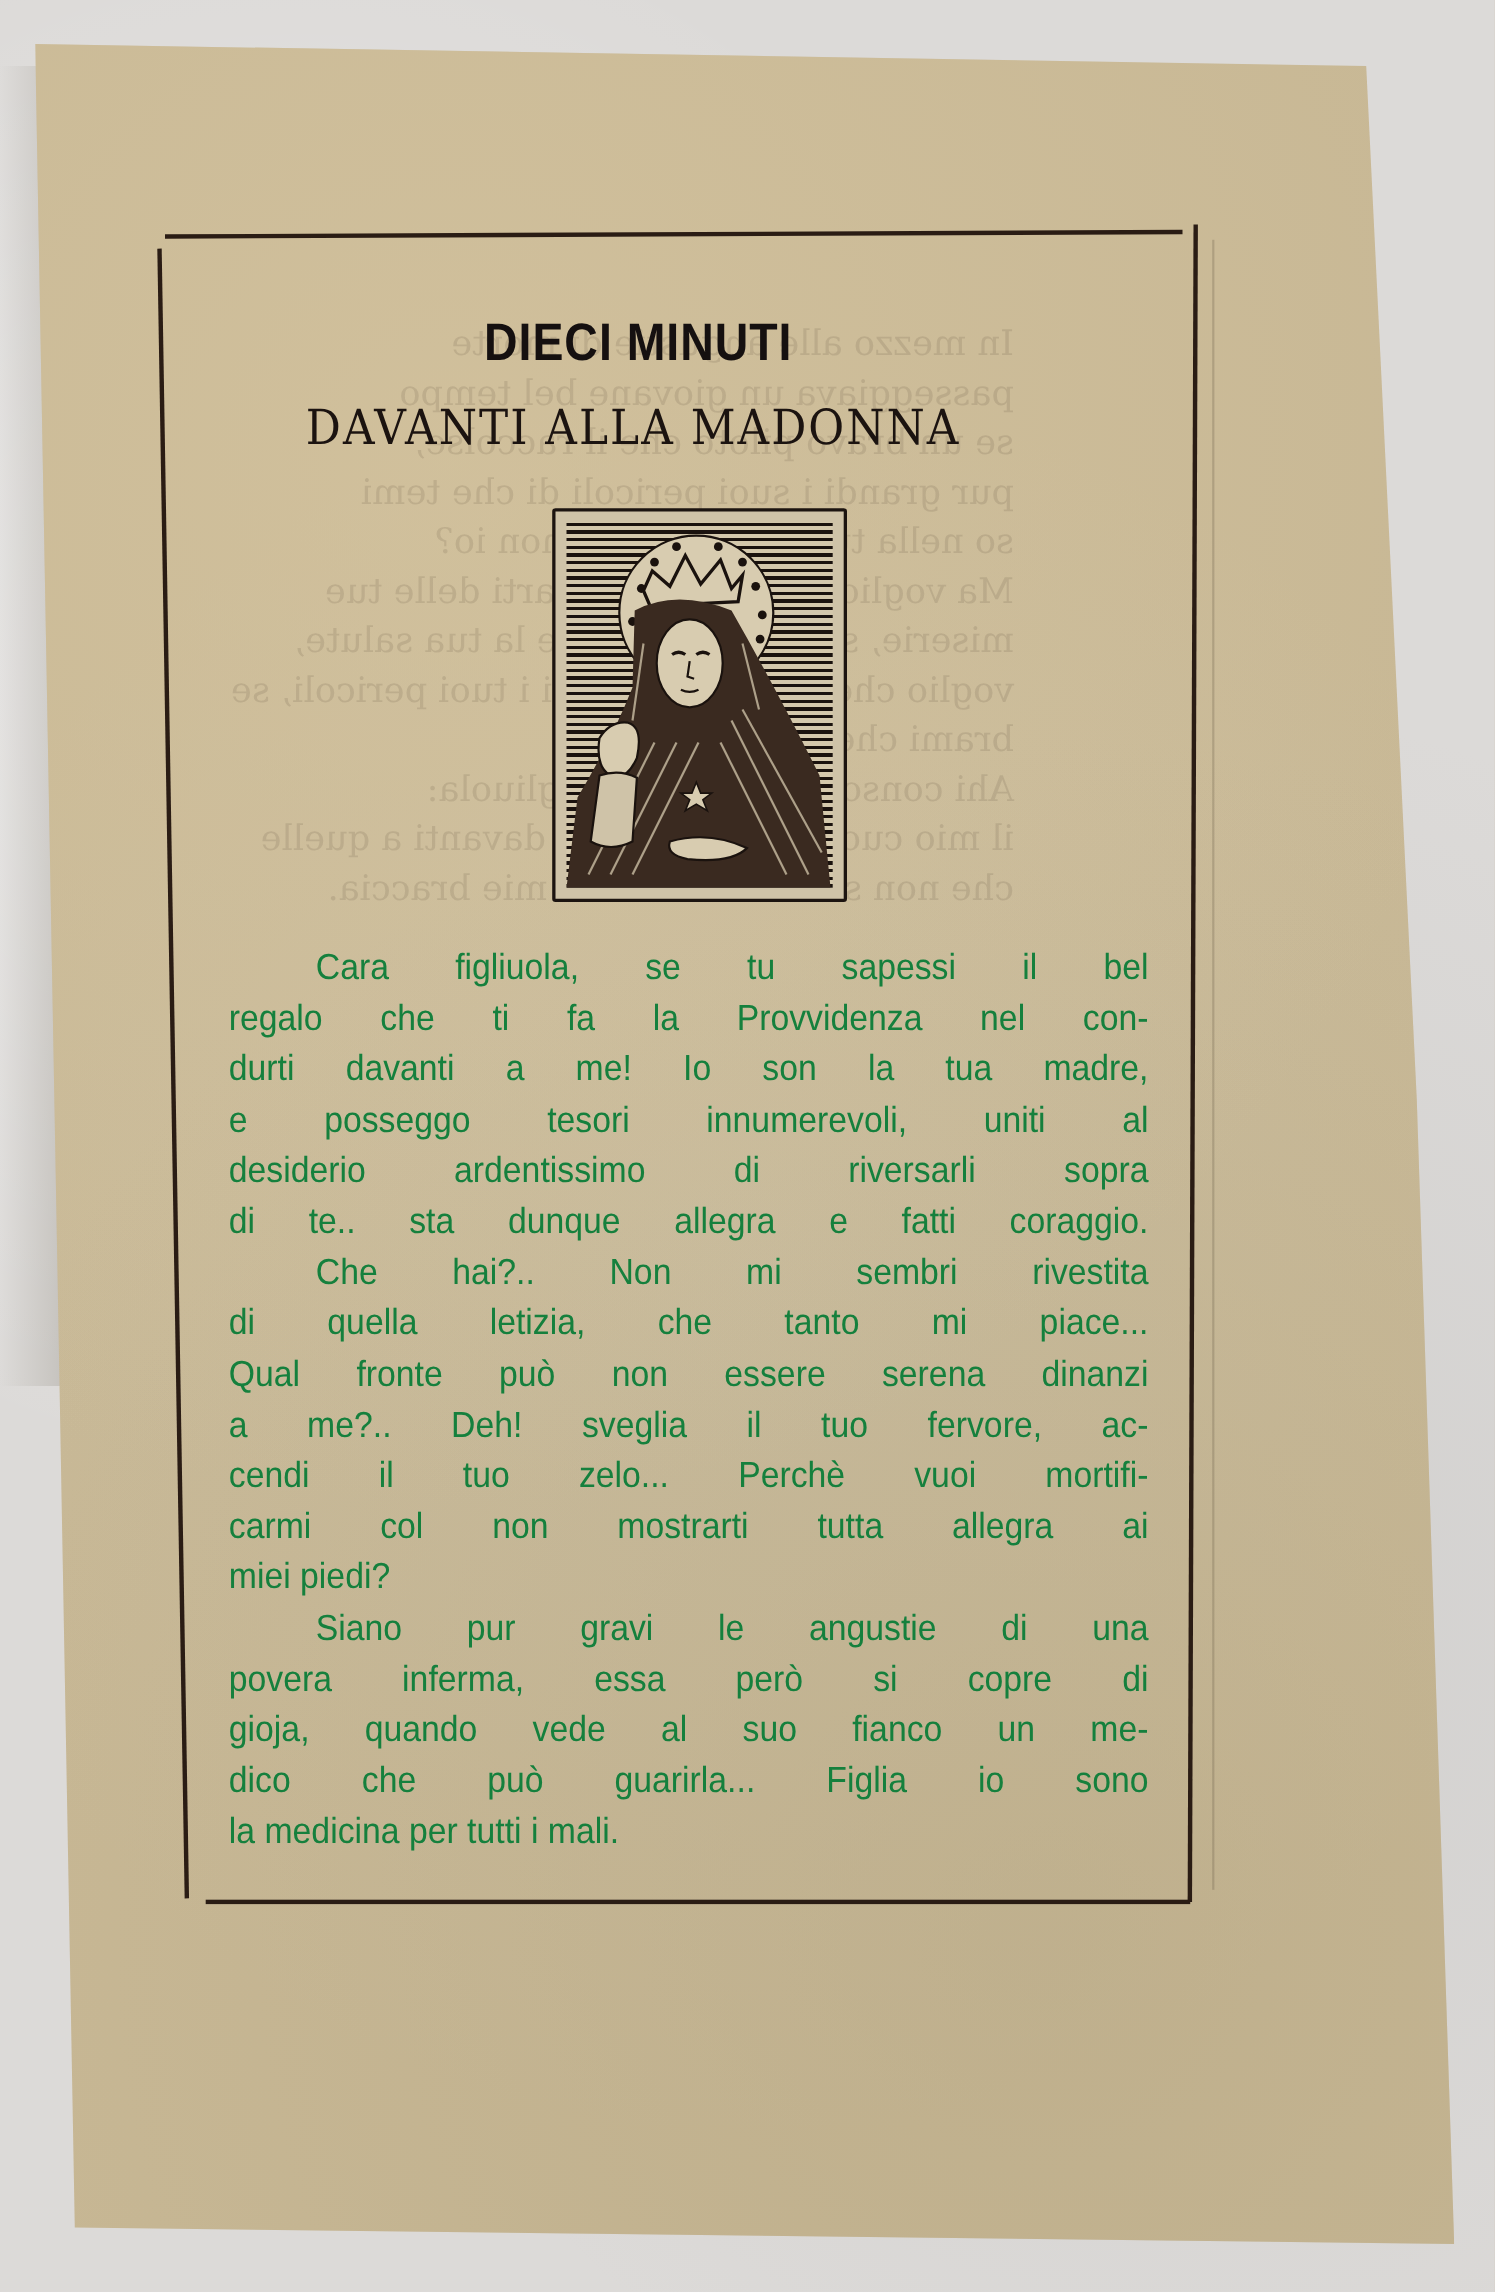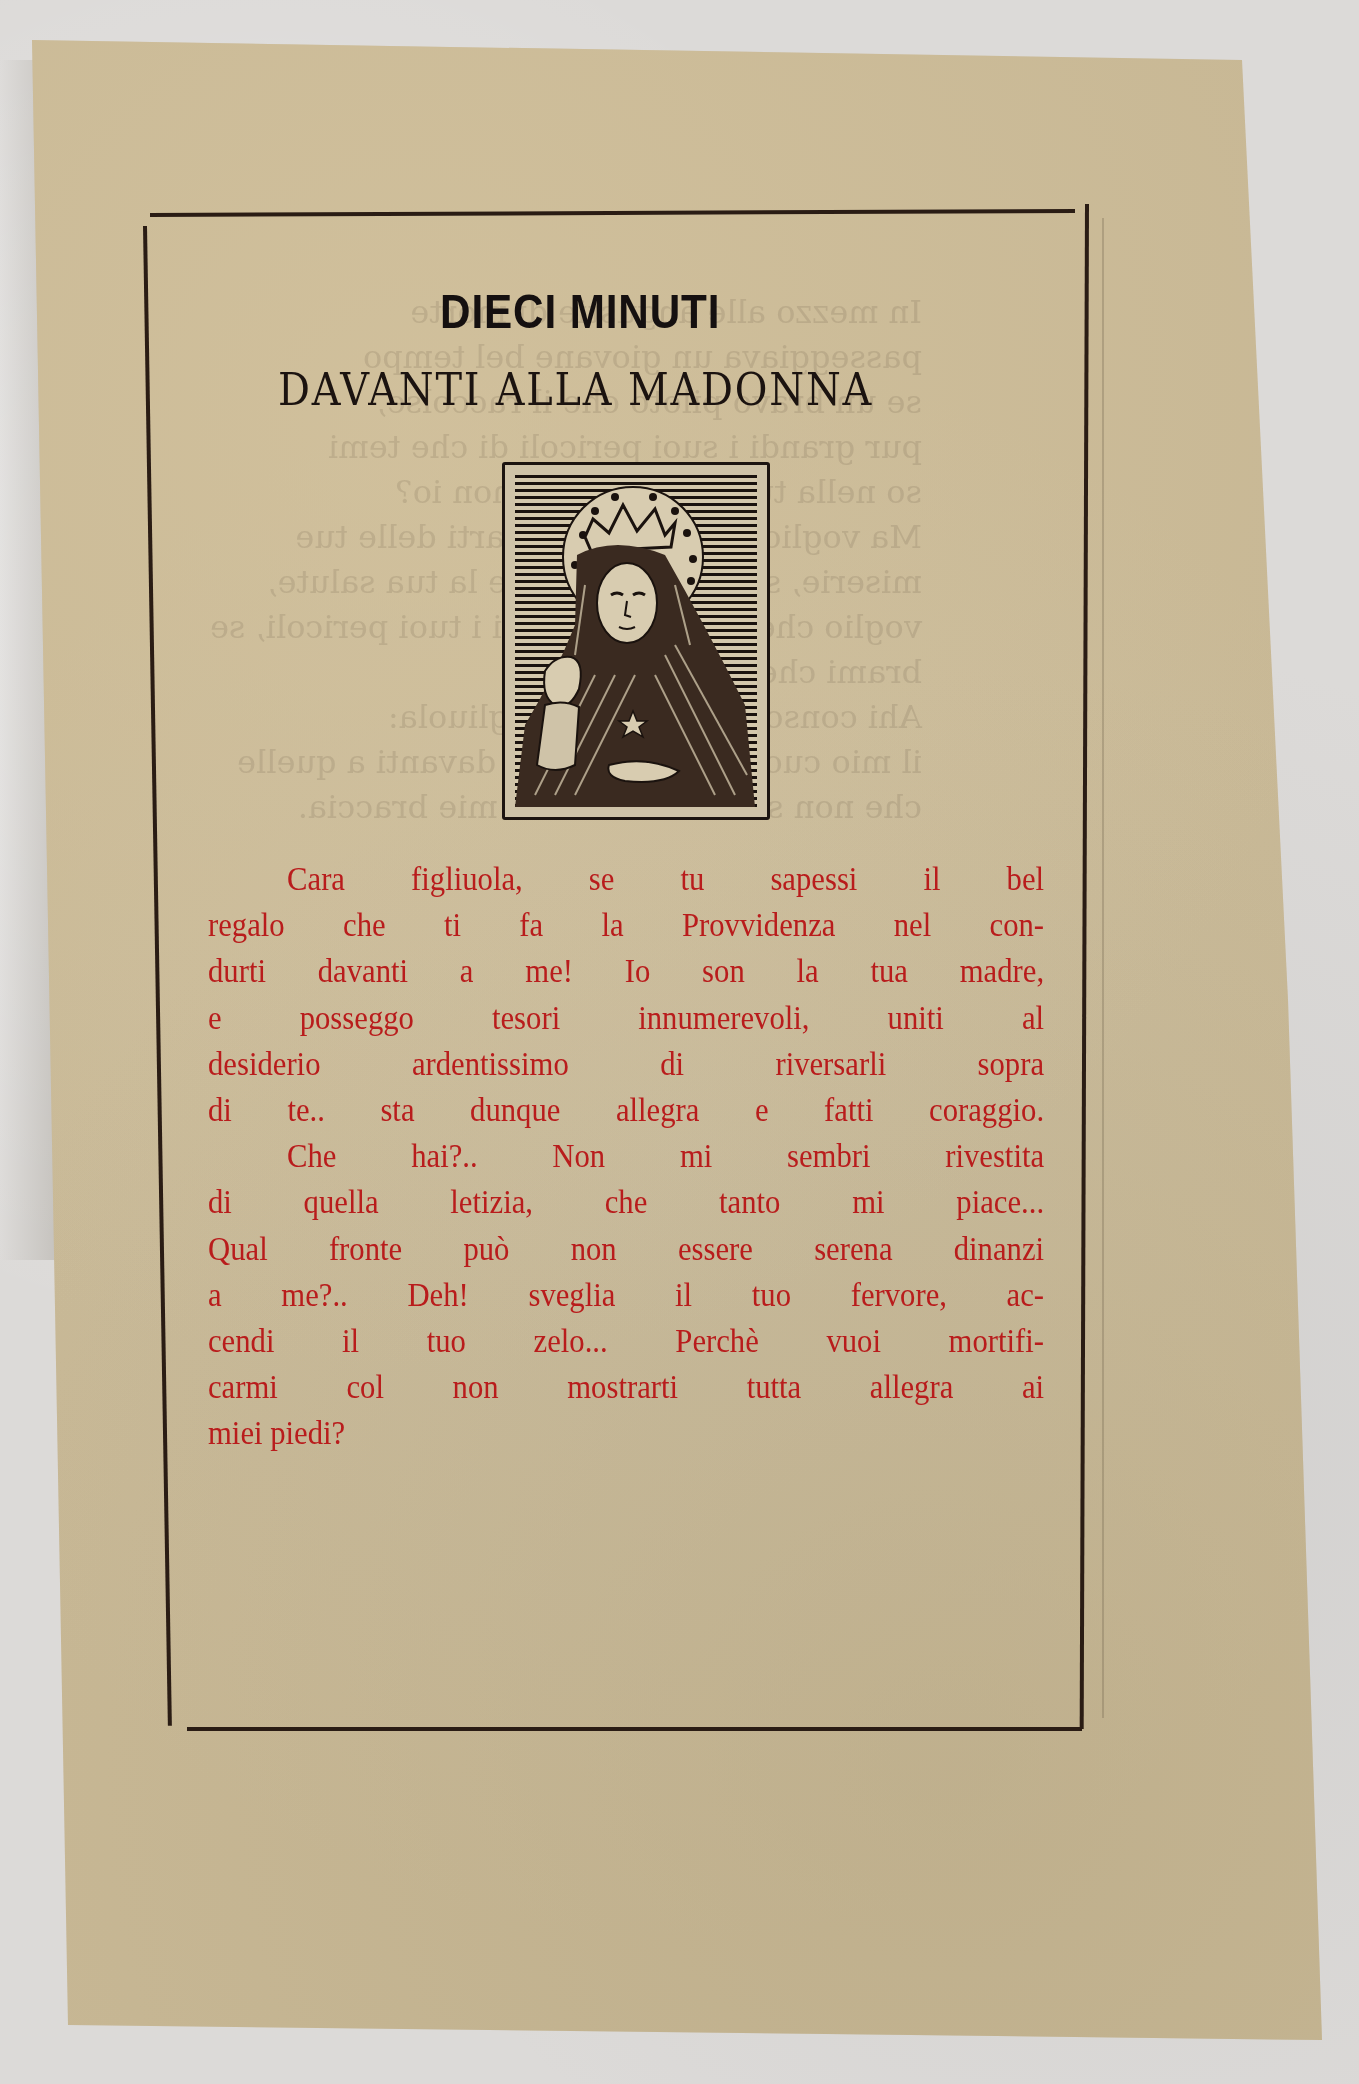--- a/index.html
+++ b/index.html
@@ -110,24 +110,24 @@
       width: 242px; height: 332px;
       background:
         repeating-linear-gradient(to bottom, #1a120e 0, #1a120e 3px, #d4c8ac 3px, #d4c8ac 7px);
       overflow: hidden;
     }
     .engraving svg { display: block; }
     .body-text {
       position: absolute;
       left: 208px; top: 856px;
       width: 836px;
-      font-family: Liberation Serif, serif;
+      font-family: Liberation Sans, sans-serif;
       font-size: 33px;
       line-height: 46.2px;
-      color: #b91c1c;
+      color: #15803d;
     }
     .line {
       display: block;
       white-space: nowrap;
       text-align: justify;
       text-align-last: justify;
       transform: scaleX(0.93);
       transform-origin: left center;
       width: 899px;
     }
@@ -231,13 +231,20 @@
   </div>
   <div>
     <span class="line indent">Che hai?.. Non mi sembri rivestita</span>
     <span class="line">di quella letizia, che tanto mi piace...</span>
     <span class="line">Qual fronte può non essere serena dinanzi</span>
     <span class="line">a me?.. Deh! sveglia il tuo fervore, ac-</span>
     <span class="line">cendi il tuo zelo... Perchè vuoi mortifi-</span>
     <span class="line">carmi col non mostrarti tutta allegra ai</span>
     <span class="line last">miei piedi?</span>
   </div>
+  <div>
+    <span class="line indent">Siano pur gravi le angustie di una</span>
+    <span class="line">povera inferma, essa però si copre di</span>
+    <span class="line">gioja, quando vede al suo fianco un me-</span>
+    <span class="line">dico che può guarirla... Figlia io sono</span>
+    <span class="line last">la medicina per tutti i mali.</span>
+  </div>
 </div>
 
 </body></html>

